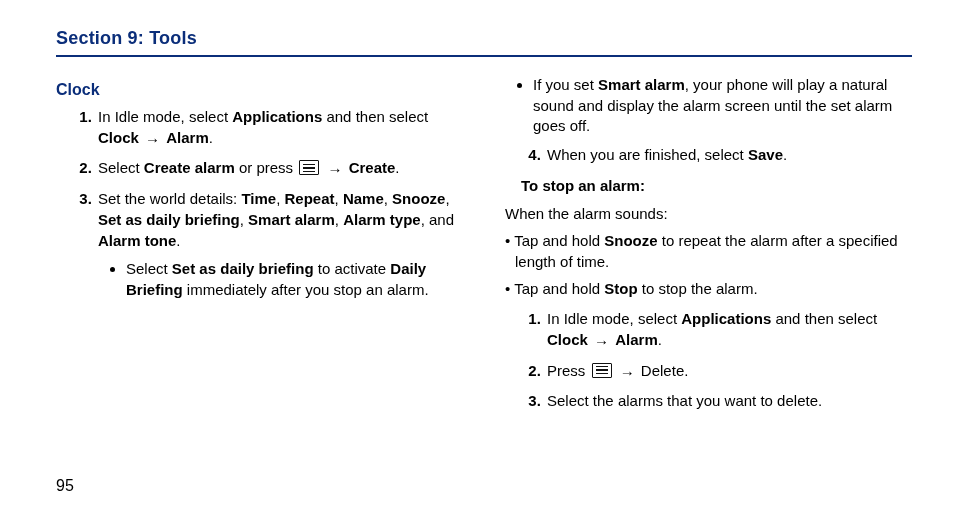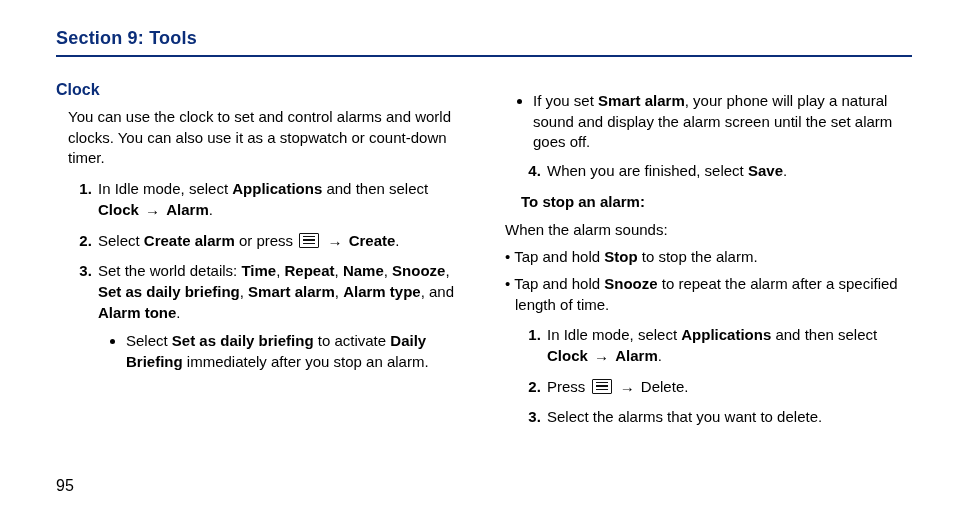--- a/index.html
+++ b/index.html
@@ -131,21 +131,20 @@
 
   <h1 class="section-title">Section 9: Tools</h1>
   <hr class="section-rule">
 
   <div class="columns">
 
     <div class="col">
 
       <div class="sub-title">Clock</div>
 
-      <p class="intro">You can use the clock to set and control alarms and world clocks. You can also use it as a stopwatch or count-down timer.</p>
 
 
       <ol class="steps">
         <li>
           <span>In Idle mode, select </span><b>Applications</b><span> and then select </span><b>Clock</b><span class="arrow"> → </span><b>Alarm</b><span>.</span>
         </li>
         <li>
           <span>Select </span><b>Create alarm</b><span> or press  </span><span class="menu-icon"><span></span></span><span class="arrow"> → </span><b>Create</b><span>.</span>
         </li>
         <li>
@@ -155,42 +154,42 @@
             <li>
               <span>Select </span><b>Set as daily briefing</b><span> to activate </span><b>Daily Briefing</b><span> immediately after you stop an alarm.</span>
             </li>
           </ul>
         </li>
       </ol>
     </div>
 
     <div class="col">
 
-      <ul class="bullets" style="margin-top:16px;">
+      <ul class="bullets" style="margin-top:0;">
         <li>
           <span>If you set </span><b>Smart alarm</b><span>, your phone will play a natural sound and display the alarm screen until the set alarm goes off.</span>
         </li>
       </ul>
 
       <ol class="steps" start="4">
         <li>
           <span>When you are finished, select </span><b>Save</b><span>.</span>
         </li>
       </ol>
 
       <div class="label-strong tight">To stop an alarm:</div>
 
       <div style="margin:4px 0 6px 0;">When the alarm sounds:</div>
 
       <ul class="dotlist">
         <li>
+          <span>Tap and hold </span><b>Snooze</b><span> to repeat the alarm after a specified length of time.</span>
+        </li>
+        <li>
           <span>Tap and hold </span><b>Stop</b><span> to stop the alarm.</span>
-        </li>
-        <li>
-          <span>Tap and hold </span><b>Snooze</b><span> to repeat the alarm after a specified length of time.</span>
         </li>
       </ul>
 
 
       <ol class="steps">
         <li>
           <span>In Idle mode, select </span><b>Applications</b><span> and then select </span><b>Clock</b><span class="arrow"> → </span><b>Alarm</b><span>.</span>
         </li>
         <li>
           <span>Press  </span><span class="menu-icon"><span></span></span><span class="arrow"> → </span><span>Delete.</span>

